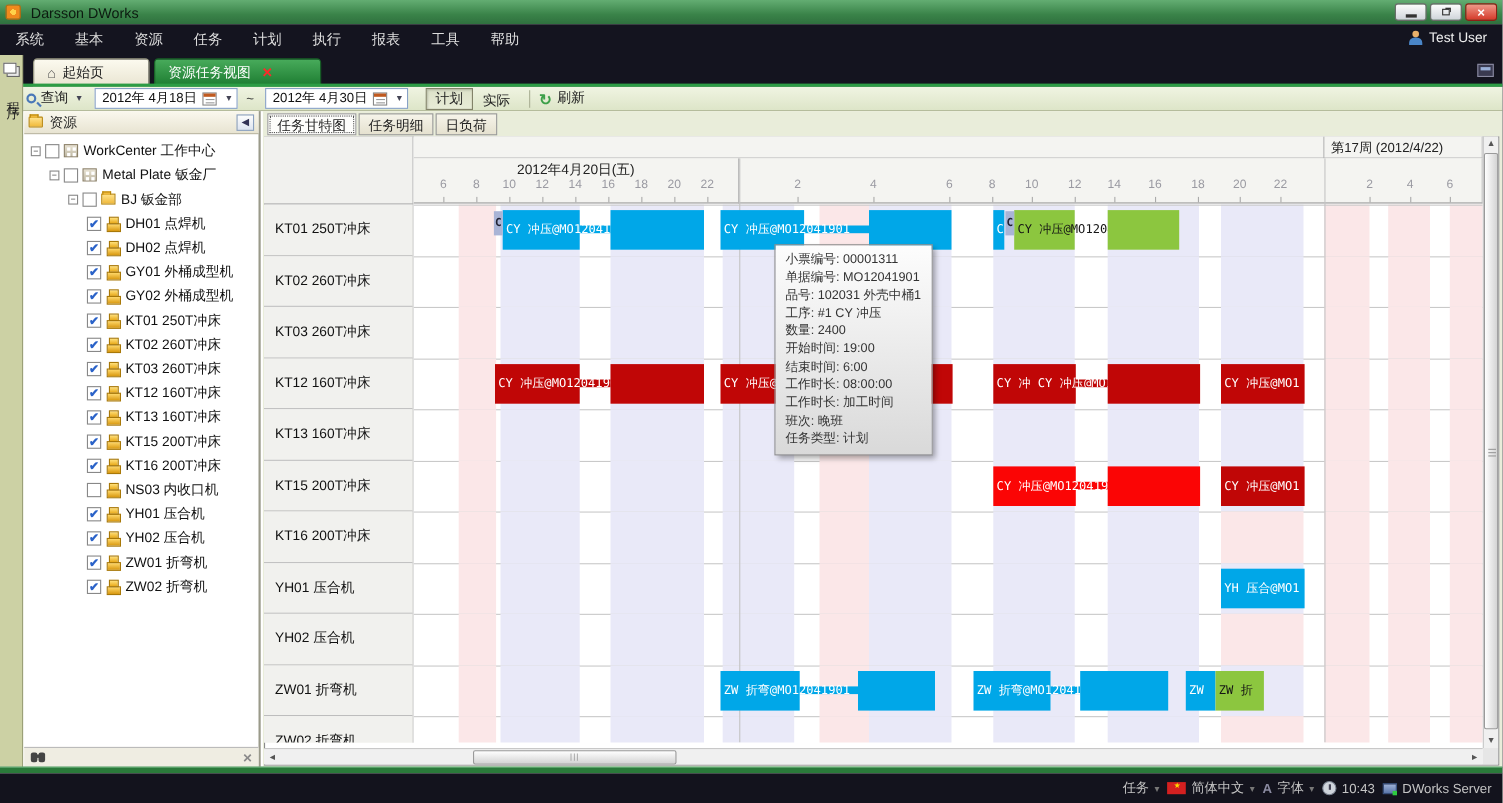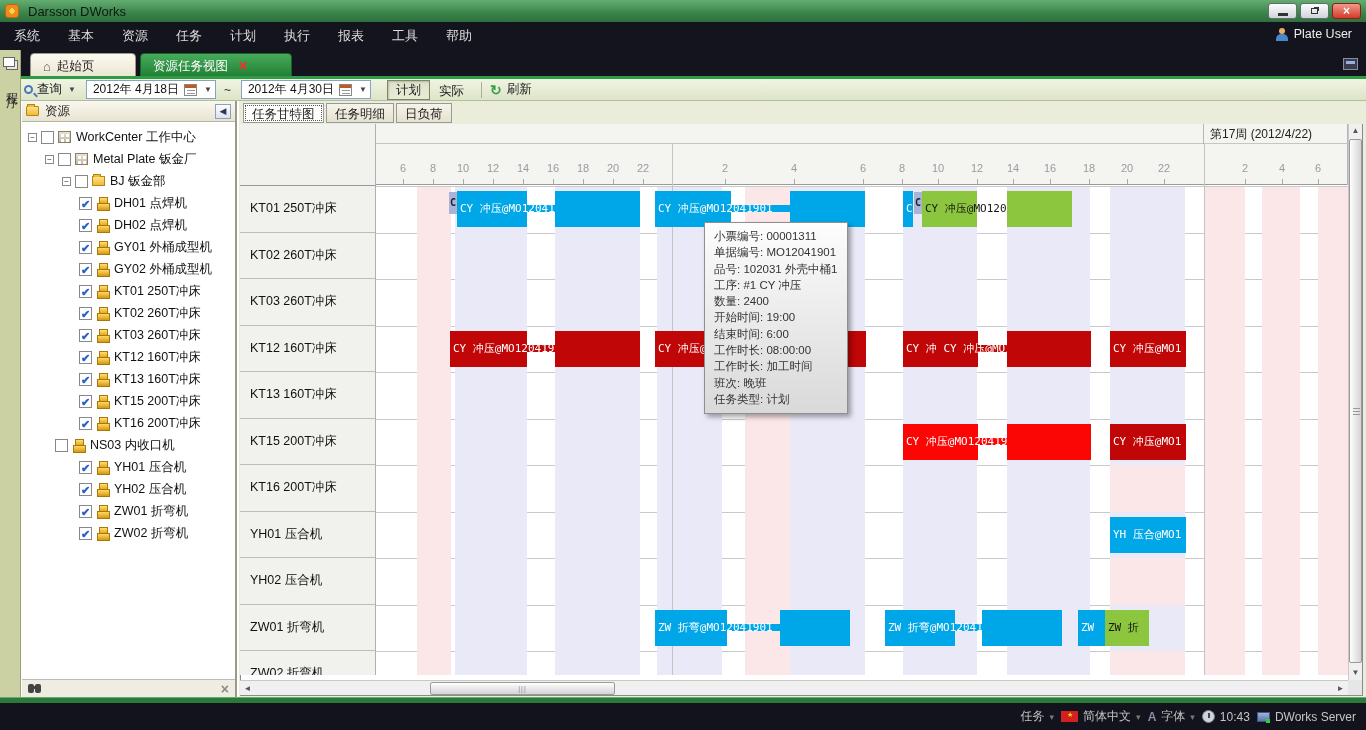--- a/index.html
+++ b/index.html
@@ -186,21 +186,21 @@
         <div class="menu-item">执行</div>
         <div class="menu-item">报表</div>
         <div class="menu-item">工具</div>
         <div class="menu-item">帮助</div>
       </div>
   </div>
   <div class="user-box" style="top:55px;">
   </div>
   <div class="user-box" style="top:27px;">
     <span class="person"></span>
-    <span>Plate User</span>
+    <span>Test User</span>
   </div>
 
   <div class="tabrow">
     <div class="doc-tab tab-home">
       <span class="home-ico">⌂</span>
       <span>起始页</span>
     </div>
     <div class="doc-tab tab-active">
       <span>资源任务视图</span>
       <span class="tab-close">✕</span>
@@ -313,21 +313,21 @@
         <div class="tree-row" style="padding-left: 57px;">
           <div class="cbx">✔</div>
           <div class="ico-machine"></div>
           <div>KT15 200T冲床</div>
         </div>
         <div class="tree-row" style="padding-left: 57px;">
           <div class="cbx">✔</div>
           <div class="ico-machine"></div>
           <div>KT16 200T冲床</div>
         </div>
-        <div class="tree-row" style=" margin-left: 33px;">
+        <div class="tree-row" style="padding-left: 57px;">
           <div class="cbx"></div>
           <div class="ico-machine"></div>
           <div>NS03 内收口机</div>
         </div>
         <div class="tree-row" style="padding-left: 57px;">
           <div class="cbx">✔</div>
           <div class="ico-machine"></div>
           <div>YH01 压合机</div>
         </div>
         <div class="tree-row" style="padding-left: 57px;">
@@ -374,20 +374,23 @@
       <div class="rowlabel" style="top: 372px; height: 46.5px;">YH02 压合机</div>
       <div class="rowlabel" style="top: 418.5px; height: 46.5px;">ZW01 折弯机</div>
       <div class="rowlabel" style="top: 465px; height: 46.5px;">ZW02 折弯机</div>
     </div>
   <div id="chart-clip">
     <div class="week-row" id="week-row">
         <div class="week-cell" style="left: 0px; width: 828px;"></div>
         <div class="week-cell" style="left: 828px; width: 144px;">第17周 (2012/4/22)</div>
       </div>
     <div class="day-row" id="day-row">
+        <div class="day-cell" style="left: 0px; width: 296px;">
+          <div class="day-label">2012年4月20日(五)</div>
+        </div>
         <div class="hour-label" style="left: 27px;">6</div>
         <div class="hour-tick" style="left: 27px;"></div>
         <div class="hour-label" style="left: 57px;">8</div>
         <div class="hour-tick" style="left: 57px;"></div>
         <div class="hour-label" style="left: 87px;">10</div>
         <div class="hour-tick" style="left: 87px;"></div>
         <div class="hour-label" style="left: 117px;">12</div>
         <div class="hour-tick" style="left: 117px;"></div>
         <div class="hour-label" style="left: 147px;">14</div>
         <div class="hour-tick" style="left: 147px;"></div>

